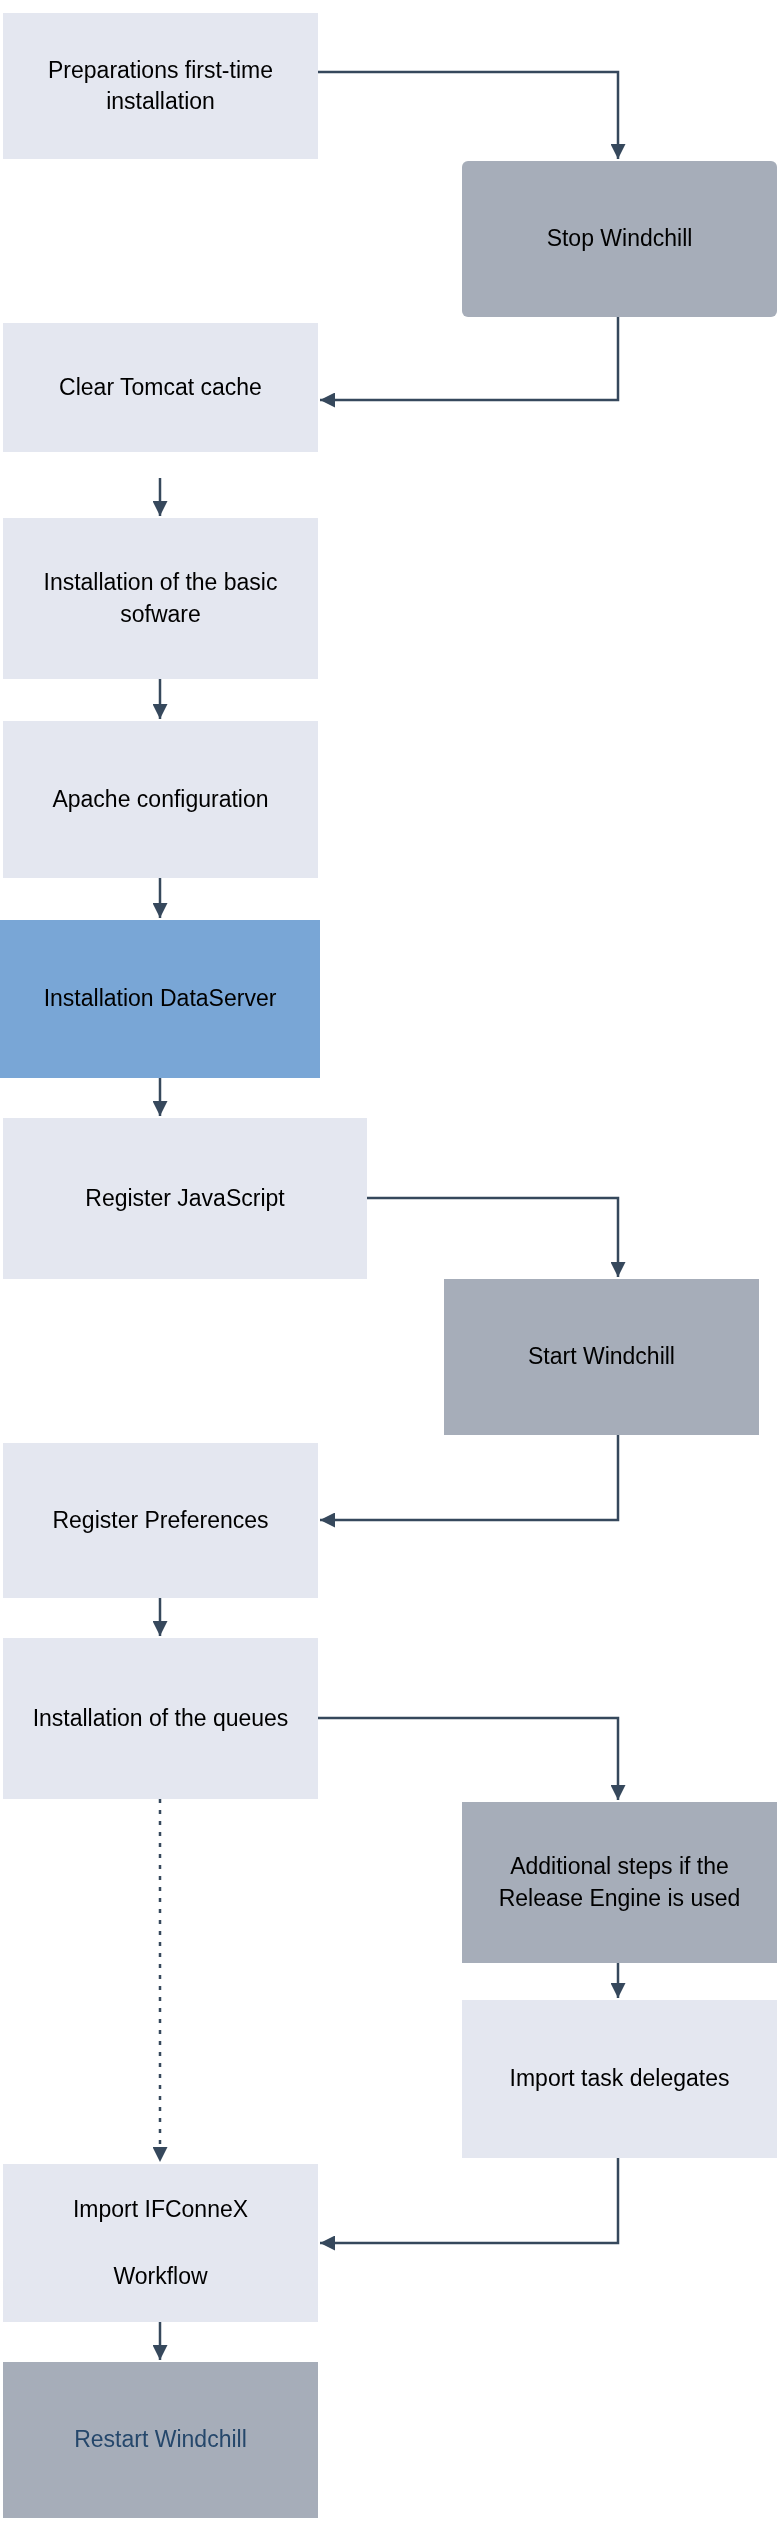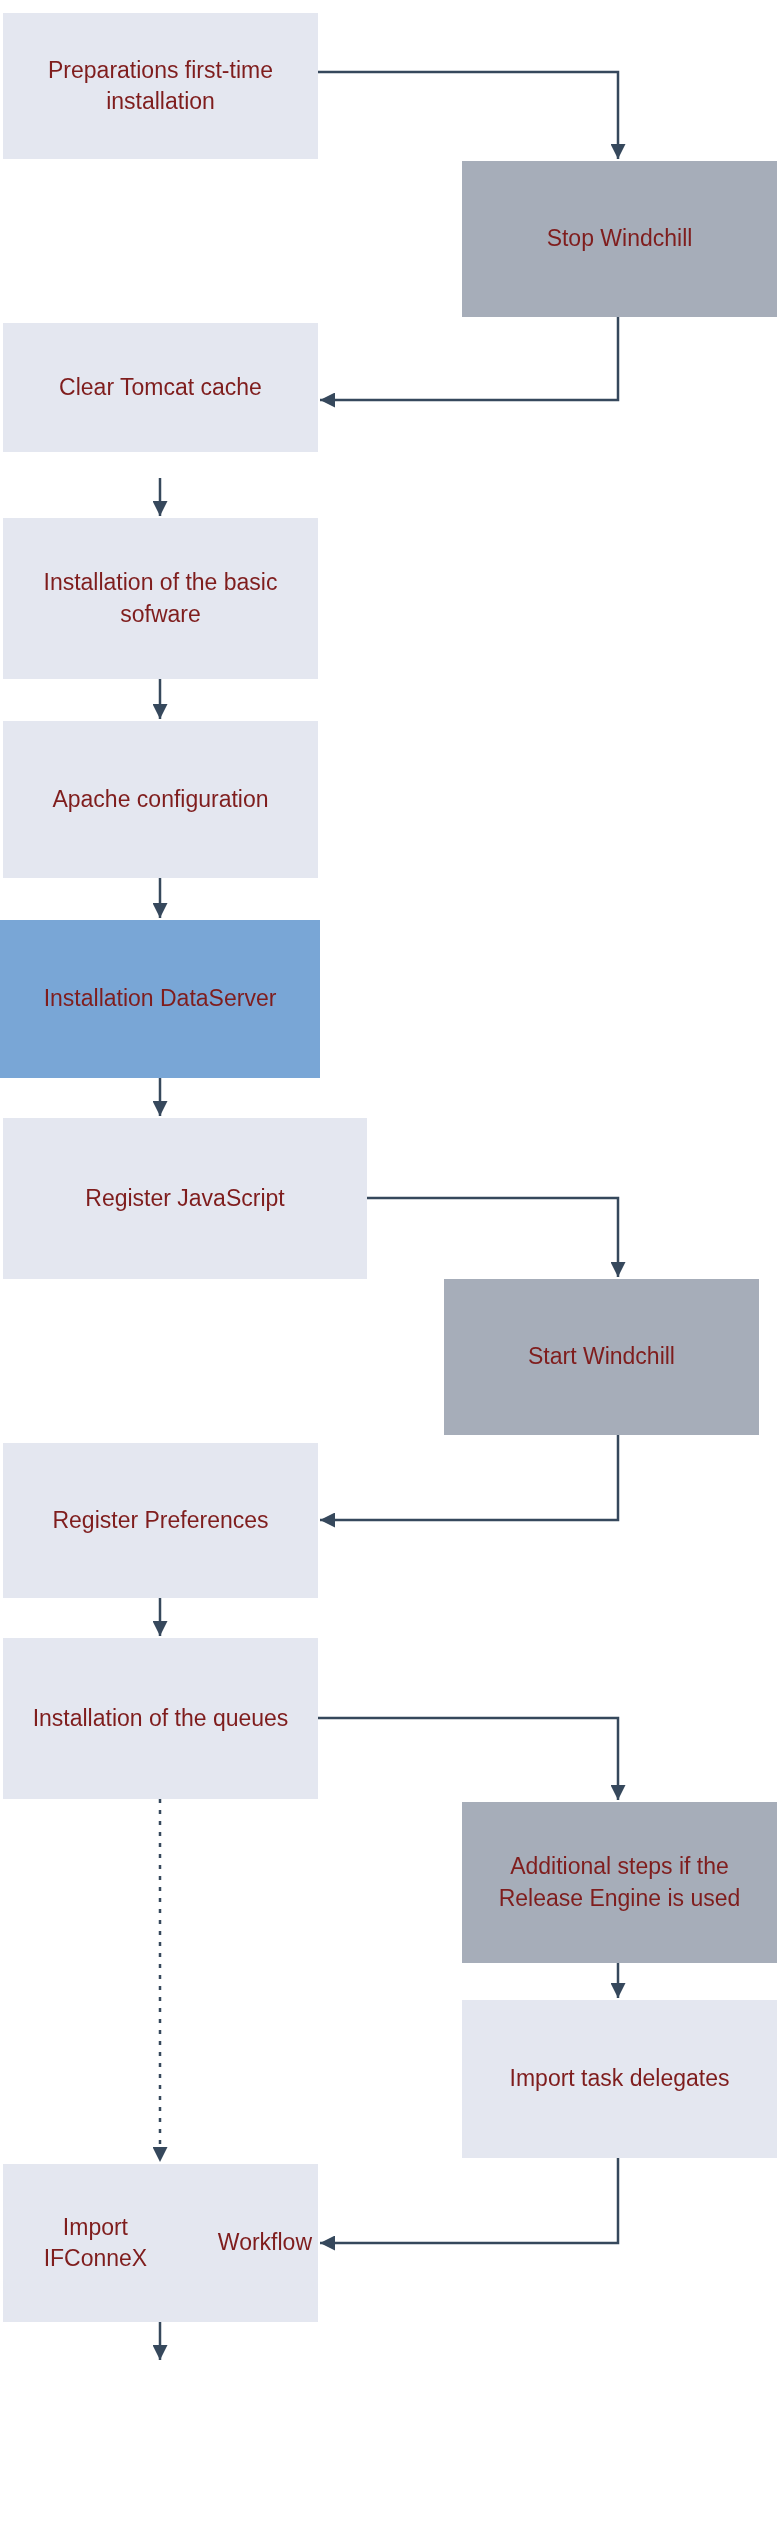--- a/index.html
+++ b/index.html
@@ -21,32 +21,32 @@
     top: 0;
     pointer-events: none;
   }
   .node {
     position: absolute;
     display: flex;
     align-items: center;
     justify-content: center;
     text-align: center;
     font-size: 23px;
-    color: #7f1d1d;
+    color: #000000;
     line-height: 1.35;
     padding: 0 6px;
     box-sizing: border-box;
   }
   .node.light { background: #e4e7f0; }
   .node.gray  { background: #a6adb9; }
   .node.blue  { background: #79a6d6; text-align: right; }
   .node.restart-text { color: #25476b; }
   .stacked {
     display: flex;
-    flex-direction: row;
+    flex-direction: column;
     gap: 36px;
     align-items: center;
   }
 </style>
 </head>
 <body>
 
 <div class="canvas">
 
   <svg class="arrows" width="782" height="2522" viewBox="0 0 782 2522" xmlns="http://www.w3.org/2000/svg">
@@ -70,21 +70,21 @@
       <path d="M160,1799 V2162" stroke-dasharray="4 7" marker-end="url(#ah)"></path>
       <path d="M618,2158 V2243 H320" marker-end="url(#ah)"></path>
       <path d="M160,2322 V2360" marker-end="url(#ah)"></path>
     </g>
   </svg>
 
   <div class="node light" style="left:3px; top:13px; width:315px; height:146px;">
     <span class="node-label">Preparations first-time installation</span>
   </div>
 
-  <div class="node gray" style="left:462px; top:161px; width:315px; height:156px;">
+  <div class="node gray" style="left:462px; top:161px; width:315px; height:156px;border-radius:6px;">
     <span class="node-label">Stop Windchill</span>
   </div>
 
   <div class="node light" style="left:3px; top:323px; width:315px; height:129px;">
     <span class="node-label">Clear Tomcat cache</span>
   </div>
 
   <div class="node light" style="left:3px; top:518px; width:315px; height:161px;">
     <span class="node-label">Installation of the basic sofware</span>
   </div>
@@ -121,14 +121,17 @@
     <span class="node-label">Additional steps if the Release Engine is used</span>
   </div>
 
   <div class="node light" style="left:3px; top:2164px; width:315px; height:158px;">
     <span class="stacked">
       <span>Import IFConneX</span>
       <span>Workflow</span>
     </span>
   </div>
 
+  <div class="node gray restart-text" style="left:3px; top:2362px; width:315px; height:156px;">
+    <span class="node-label">Restart Windchill</span>
+  </div>
 
 </div>
 
 </body></html>

